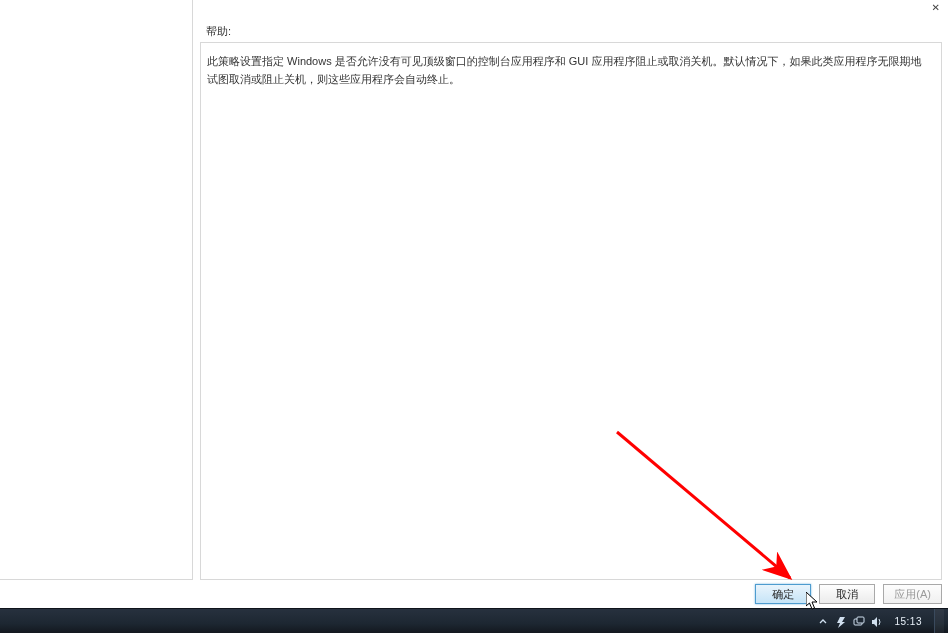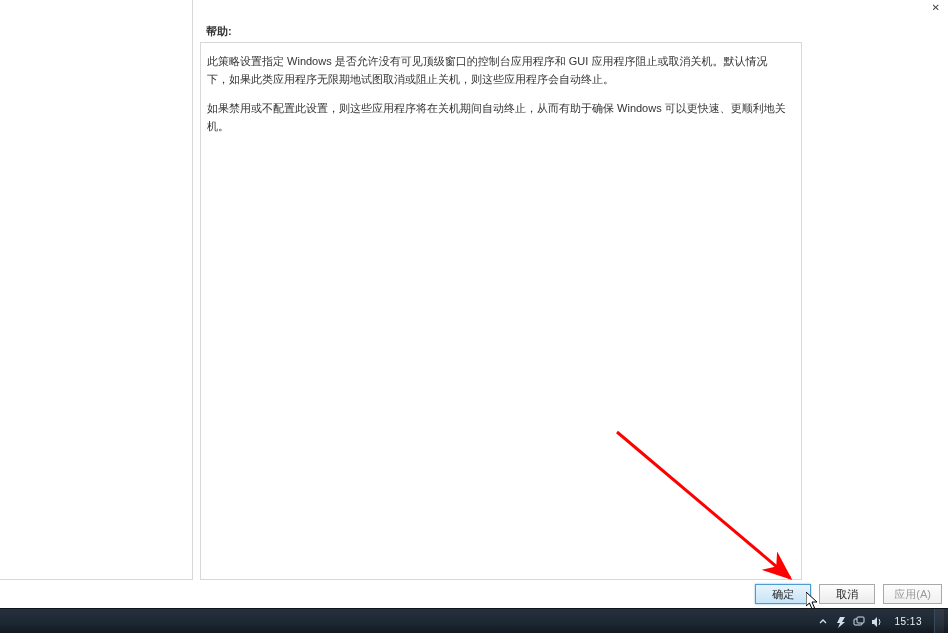--- a/index.html
+++ b/index.html
@@ -24,26 +24,25 @@
       height: 580px;
       background: #ffffff;
       border-right: 1px solid #d8d8d8;
       border-bottom: 1px solid #d8d8d8;
     }
     .help-label {
       position: absolute;
       left: 206px; top: 24px;
       font-size: 11px;
       color: #333;
-      font-weight: bold;
     }
     .content-panel {
       position: absolute;
       left: 200px; top: 42px;
-      width: 602px;
+      width: 742px;
       height: 538px;
       background: #ffffff;
       border: 1px solid #d8d8d8;
     }
     .content-inner {
       padding: 10px 12px 8px 6px;
       font-size: 11px;
       line-height: 1.6;
       color: #333;
     }
@@ -143,21 +142,20 @@
 <div class="window">
   <span class="close-x">✕</span>
 
   <div class="left-panel"></div>
 
   <div class="help-label">帮助:</div>
 
   <div class="content-panel">
     <div class="content-inner">
       <p>此策略设置指定 Windows 是否允许没有可见顶级窗口的控制台应用程序和 GUI 应用程序阻止或取消关机。默认情况下，如果此类应用程序无限期地试图取消或阻止关机，则这些应用程序会自动终止。</p>
-      <p>如果禁用或不配置此设置，则这些应用程序将在关机期间自动终止，从而有助于确保 Windows 可以更快速、更顺利地关机。</p>
     </div>
   </div>
 
   <div class="button-row">
     <div class="btn active">确定</div>
     <div class="btn">取消</div>
     <div class="btn disabled">应用(A)</div>
   </div>
 </div>
 

